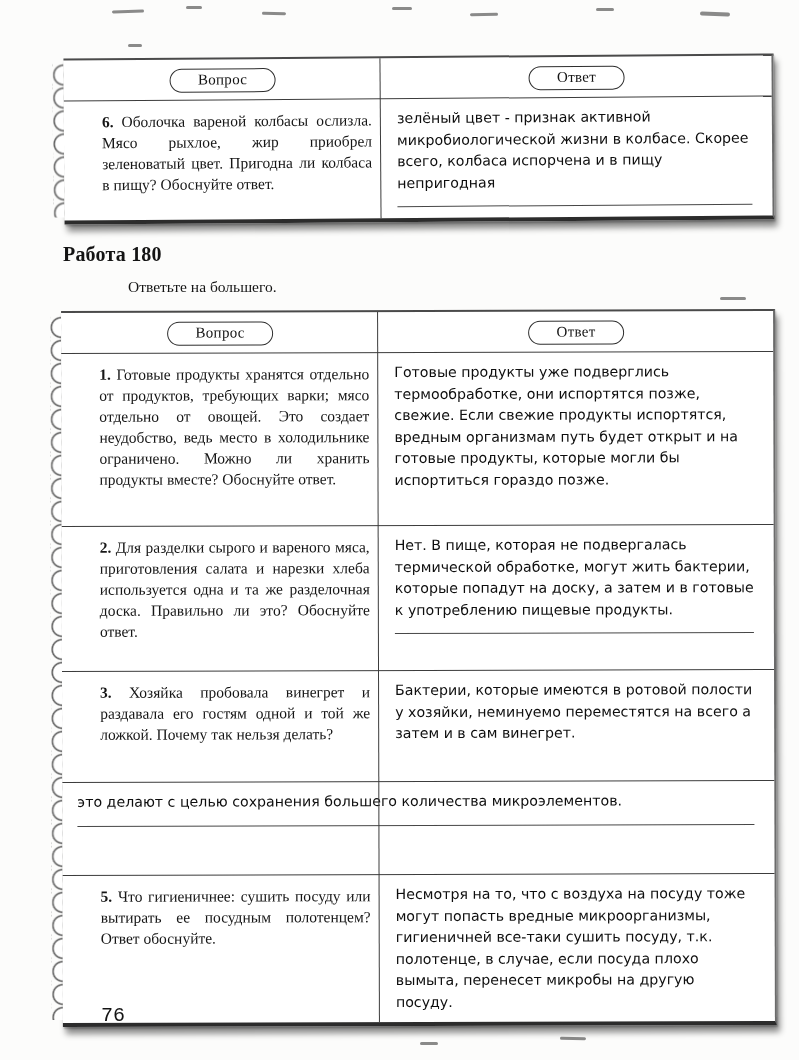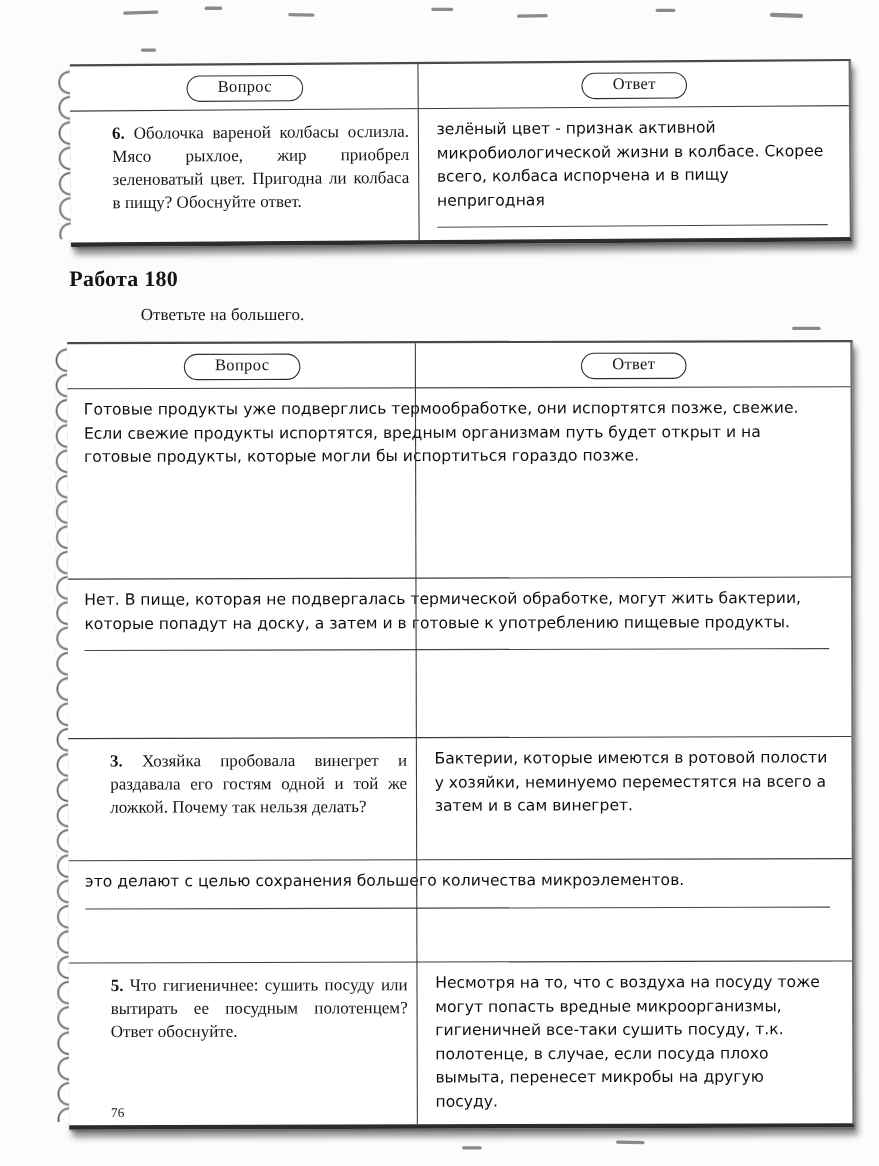--- a/index.html
+++ b/index.html
@@ -57,21 +57,21 @@
   .rtop { min-height:118px; }
   .r1 { min-height:172px; }
   .r2 { min-height:144px; }
   .r3 { min-height:110px; }
   .r4 { min-height:92px;  }
   .r5 { min-height:106px; }
 
   .work-title   { position:absolute; left:63px;  top:243px; font-size:20px; font-weight:bold; letter-spacing:0.2px; }
   .work-subtitle{ position:absolute; left:128px; top:278px; font-size:15.5px; }
 
-  .page-number  { position:absolute; left:101px; top:1004px; font-size:12px; }
+  .page-number  { position:absolute; left:101px; top:1004px; font-size:20px;font-family:Liberation Mono, monospace; }
 
   .noise { position:absolute; background:#2b2b2b; opacity:0.55; border-radius:2px; }
 </style>
 </head>
 <body>
 
 <div class="screen">
 
   <div class="noise" style="left:112px;top:10px;width:32px;height:3px;transform:rotate(-2deg);"></div>
   <div class="noise" style="left:186px;top:6px;width:16px;height:3px;"></div>
@@ -120,26 +120,34 @@
     <div class="thead">
       <div class="th q">
           <span class="oval">Вопрос</span>
         </div>
       <div class="th a">
           <span class="oval">Ответ</span>
         </div>
     </div>
 
     <div class="trow r1">
+      <div class="cell q">
+        <span class="qnum">1.</span>
+        <span>Готовые продукты хранятся отдельно от продуктов, требующих варки; мясо отдельно от овощей. Это создает неудобство, ведь место в холодильнике ограничено. Можно ли хранить продукты вместе? Обоснуйте ответ.</span>
+      </div>
       <div class="cell a">
         <div>Готовые продукты уже подверглись термообработке, они испортятся позже, свежие. Если свежие продукты испортятся, вредным организмам путь будет открыт и на готовые продукты, которые могли бы испортиться гораздо позже.</div>
       </div>
     </div>
 
     <div class="trow r2">
+      <div class="cell q">
+        <span class="qnum">2.</span>
+        <span>Для разделки сырого и вареного мяса, приготовления салата и нарезки хлеба используется одна и та же разделочная доска. Правильно ли это? Обоснуйте ответ.</span>
+      </div>
       <div class="cell a">
         <div>Нет. В пище, которая не подвергалась термической обработке, могут жить бактерии, которые попадут на доску, а затем и в готовые к употреблению пищевые продукты.</div>
         <div class="answer-rule"></div>
       </div>
     </div>
 
     <div class="trow r3">
       <div class="cell q">
         <span class="qnum">3.</span>
         <span>Хозяйка пробовала винегрет и раздавала его гостям одной и той же ложкой. Почему так нельзя делать?</span>

